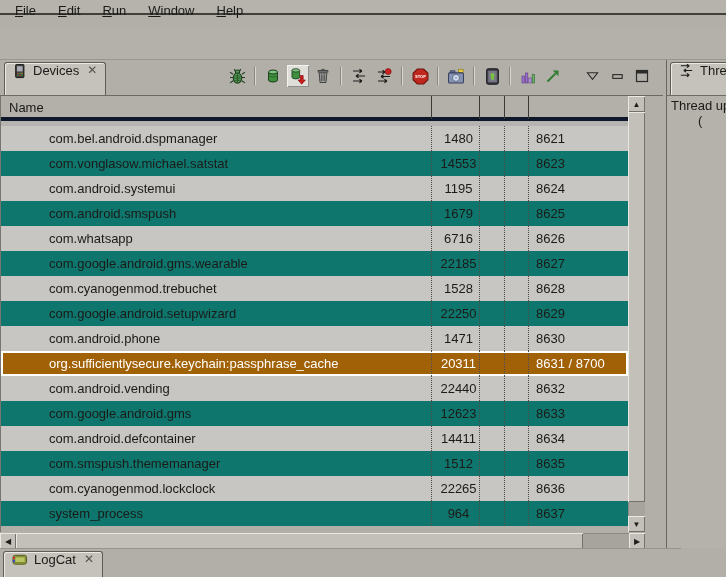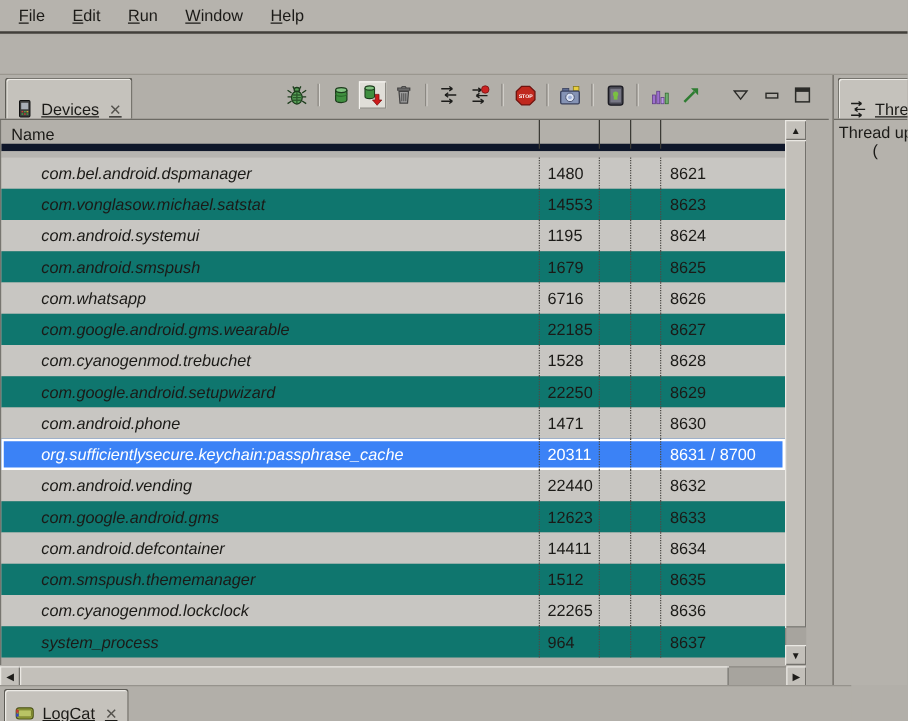--- a/index.html
+++ b/index.html
@@ -1,68 +1,68 @@
 <!DOCTYPE html>
 <html><head>
 <meta charset="utf-8">
 <style>
   * { margin:0; padding:0; box-sizing:border-box; }
   html,body { width:726px; height:577px; overflow:hidden;
     font-family:"Liberation Sans","DejaVu Sans",sans-serif;
     background:#b2afa9; color:#1b1a17; font-size:13px; }
 
   
-  #menubar { position:absolute; left:0; top:0; width:726px; height:27px;
-    background:#b6b3ad; border-bottom:2px solid #413f3a; display:flex; align-items:center; padding-left:4px; }
+  #menubar { position:absolute; left:0; top:0; width:726px; height:15px;
+    background:#b6b3ad; border-bottom:2px solid #413f3a; display:flex; padding-left:4px; }
   .menu-item { padding:3px 11px; cursor:default; }
   .mkey { text-decoration:underline; }
 
   
   #toolbar-strip { position:absolute; left:0; top:29px; width:726px; height:31px;
     background:#b4b1ab; border-bottom:1px solid #9a978f; }
 
   
-  .tab { position:absolute; height:33px; display:flex; align-items:flex-end; gap:6px;
+  .tab { position:absolute; height:33px; display:flex; align-items:flex-start; gap:6px;
     padding:0 8px; background:#c5c2bc; border:1px solid #5e5c56; border-bottom:none;
-    border-radius:3px 3px 0 0; box-shadow:inset 1px 1px 0 #eceae5; white-space:nowrap;text-decoration:underline; }
+    border-radius:3px 3px 0 0; box-shadow:inset 1px 1px 0 #eceae5; white-space:nowrap; }
   .tab .close-x { color:#55534e; font-size:12px; margin-left:2px; cursor:default; }
 
   
   #devices-panel { position:absolute; left:0; top:60px; width:663px; height:488px; }
   #devices-tabbar { position:absolute; left:0; top:0; width:663px; height:35px; }
   #devices-tab { left:4px; top:2px; }
   #dev-toolbar { position:absolute; right:10px; top:5px; display:flex; align-items:center; gap:3px; }
   .tbtn { width:22px; height:22px; display:flex; align-items:center; justify-content:center; cursor:default; }
   .tbtn.hilite { background:#e0ded8; box-shadow:inset 1px 1px 0 #f4f2ee, inset -1px -1px 0 #8f8d87; }
   .tsep { width:2px; height:18px; margin:0 3px;
     border-left:1px solid #8b8882; border-right:1px solid #d9d7d2; }
   .wide-gap { margin-left:14px; }
 
   
   #view-body { position:absolute; left:0; top:35px; width:663px; height:453px;
     border-top:1px solid #6c6a64; }
   #process-table { position:absolute; left:0; top:0; width:628px; height:436px;
     background:#b2afa9; border-left:1px solid #77756f; overflow:hidden; }
   #table-header { display:flex; height:25px; line-height:23px;
-    border-bottom:6px solid #0f172a; background:#b3b0aa; }
+    border-bottom:4px solid #0f172a; background:#b3b0aa; }
   .hcell { height:23px; }
   .cell, .hcell { overflow:hidden; white-space:nowrap; }
   .col-name { width:430px; padding-left:8px; }
-  .col-pid  { width:48px; padding-left:6px; }
+  .col-pid  { width:48px; padding-left:6px;text-align:center; }
   .col-a    { width:25px; }
   .col-b    { width:24px; }
   .col-port { flex:1; padding-left:7px; }
   .hcell.col-pid,.hcell.col-a,.hcell.col-b,.hcell.col-port { border-left:1px solid #3b3a35; }
   #partial-row { height:5px; background:#b6b4b0; }
   .row { display:flex; height:25px; line-height:25px; cursor:default; }
   .row.light { background:#c8c6c2; }
   .row.dark  { background:#0f766e; }
-  .row .col-name { padding-left:32px;font-style:italic; }
+  .row .col-name { padding-left:48px; }
   .row .col-pid,.row .col-a,.row .col-b,.row .col-port { border-left:1px dotted #4c4b47; }
-  .row.selected { background:#3b82f6; color:#ffffff; box-shadow:inset 0 0 0 2px #ffffff; }
+  .row.selected { background:#a16207; color:#ffffff; box-shadow:inset 0 0 0 2px #ffffff; }
 
   
   .sb-btn { position:absolute; background:#c3c0ba; display:flex; align-items:center; justify-content:center;
     font-size:8px; color:#1e1d1a; box-shadow:inset 1px 1px 0 #eae8e3, inset -1px -1px 0 #73716c;
     cursor:default; }
   .sb-thumb { position:absolute; background:#c3c0ba;
     box-shadow:inset 1px 1px 0 #eae8e3, inset -1px -1px 0 #73716c; cursor:default; }
   #v-scrollbar { position:absolute; left:628px; top:0; width:17px; height:436px;
     background:#a7a49e; box-shadow:inset 1px 1px 0 #8d8a84; }
   #v-up   { left:0; top:0; width:17px; height:16px; }

